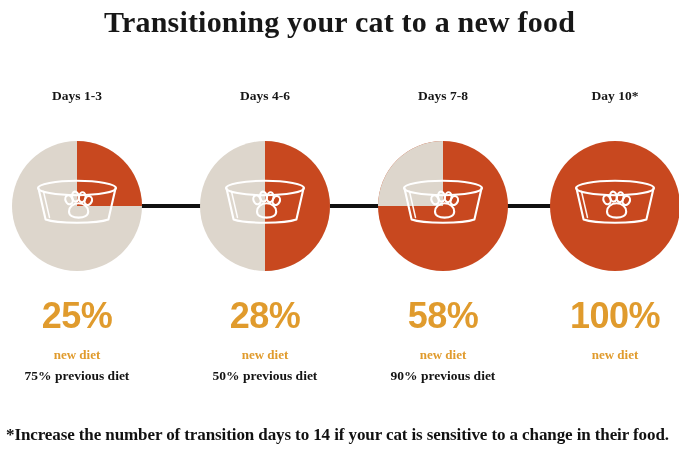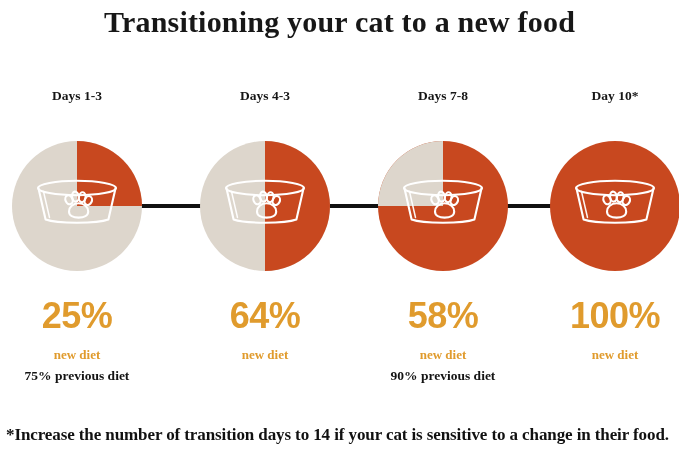--- a/index.html
+++ b/index.html
@@ -164,41 +164,42 @@
           <path d="M66.6,62.3 c5.6,0 9.6,4.0 9.6,8.1 c0,4.2 -4.3,6.2 -9.6,6.2 c-5.3,0 -9.6,-2.0 -9.6,-6.2 c0,-4.1 4.0,-8.1 9.6,-8.1 Z"></path>
         </g>
       </svg>
     </div>
     <div class="pct">25%</div>
     <div class="new-diet">new diet</div>
     <div class="prev-diet">75% previous diet</div>
   </div>
 
   <div class="col col-1">
-    <div class="day-label">Days 4-3</div>
+    <div class="day-label">Days 4-6</div>
     <div class="circle-wrap">
       <svg width="130" height="130" viewBox="0 0 130 130">
         <circle cx="65" cy="65" r="65" fill="#ddd6cc"></circle>
         <path d="M65,65 L65,0 A65,65 0 0,1 65,130 Z" fill="#c8481f"></path>
         <g fill="none" stroke="#ffffff" stroke-width="2.1" stroke-linejoin="round" stroke-linecap="round">
           <ellipse cx="65" cy="47" rx="39" ry="7.2"></ellipse>
           <path d="M26.4,47 L33.6,78.5 A34,5.2 0 0,0 96.4,78.5 L103.6,47"></path>
           <path d="M31.5,50.5 L37.5,76.5" stroke-width="1.5" opacity="0.95"></path>
         </g>
         <g fill="none" stroke="#ffffff" stroke-width="2.1">
           <ellipse cx="57.0" cy="58.8" rx="3.5" ry="4.6" transform="rotate(-22 57.0 58.8)"></ellipse>
           <ellipse cx="63.4" cy="55.6" rx="3.3" ry="5.0" transform="rotate(-8 63.4 55.6)"></ellipse>
           <ellipse cx="70.2" cy="56.2" rx="3.3" ry="5.0" transform="rotate(9 70.2 56.2)"></ellipse>
           <ellipse cx="76.3" cy="59.6" rx="3.5" ry="4.6" transform="rotate(24 76.3 59.6)"></ellipse>
           <path d="M66.6,62.3 c5.6,0 9.6,4.0 9.6,8.1 c0,4.2 -4.3,6.2 -9.6,6.2 c-5.3,0 -9.6,-2.0 -9.6,-6.2 c0,-4.1 4.0,-8.1 9.6,-8.1 Z"></path>
         </g>
       </svg>
     </div>
-    <div class="pct">64%</div>
-    <div class="new-diet">new diet</div>
+    <div class="pct">28%</div>
+    <div class="new-diet">new diet</div>
+    <div class="prev-diet">50% previous diet</div>
   </div>
 
   <div class="col col-2">
     <div class="day-label">Days 7-8</div>
     <div class="circle-wrap">
       <svg width="130" height="130" viewBox="0 0 130 130">
         <circle cx="65" cy="65" r="65" fill="#c8481f"></circle>
         <path d="M65,65 L0,65 A65,65 0 0,1 65,0 Z" fill="#ddd6cc"></path>
         <g fill="none" stroke="#ffffff" stroke-width="2.1" stroke-linejoin="round" stroke-linecap="round">
           <ellipse cx="65" cy="47" rx="39" ry="7.2"></ellipse>

